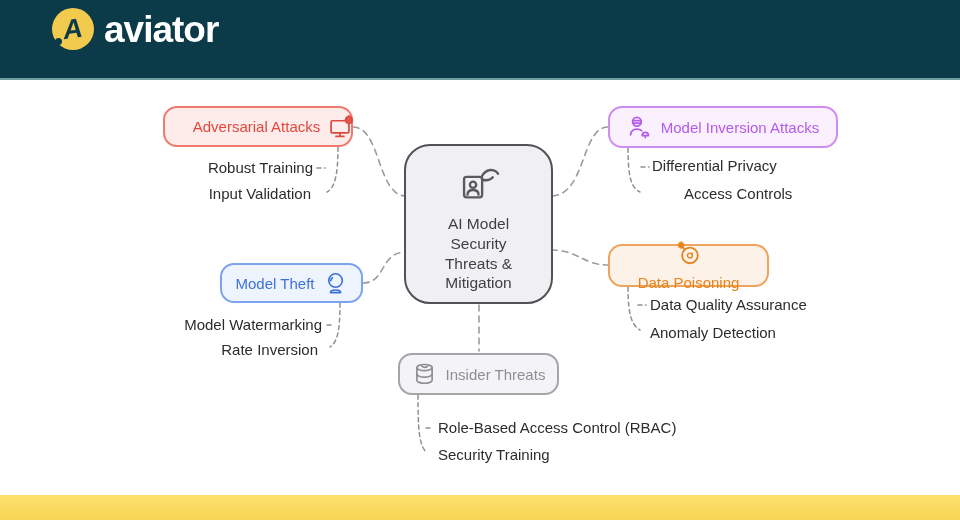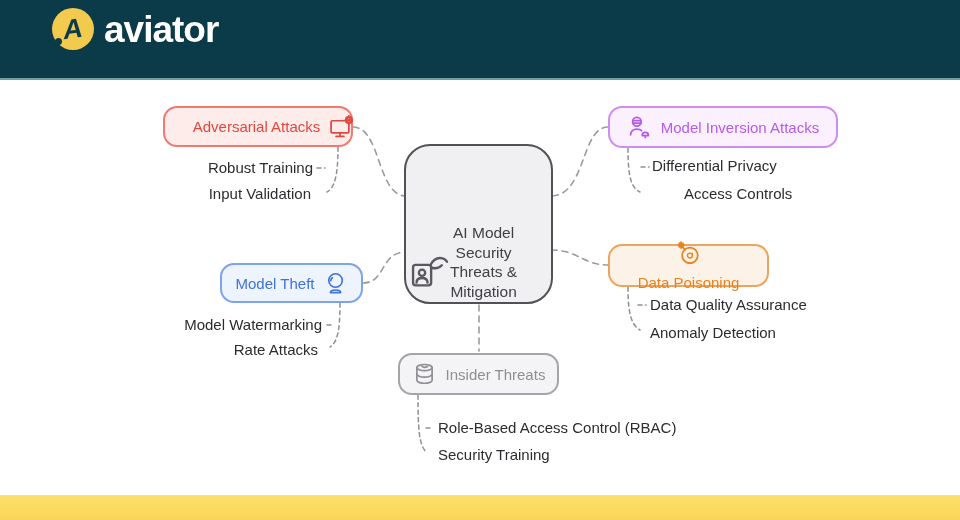--- a/index.html
+++ b/index.html
@@ -17,21 +17,21 @@
   
   .footer-bar{position:absolute;left:0;top:495px;width:960px;height:25px;background:linear-gradient(#fde06d,#f8d554);}
 
   
   svg.wires{position:absolute;left:0;top:0;width:960px;height:520px;pointer-events:none;}
   .wire{fill:none;stroke:#9b9b9b;stroke-width:1.6;stroke-dasharray:6 5;stroke-linecap:round;}
   .wire-child{fill:none;stroke:#909090;stroke-width:1.5;stroke-dasharray:4 3.5;stroke-linecap:round;}
 
   
   .center-node{position:absolute;left:404px;top:144px;width:149px;height:160px;background:#f0eff1;
-    border:2px solid #525157;border-radius:26px;display:flex;flex-direction:row;align-items:flex-end;
+    border:2px solid #525157;border-radius:26px;display:flex;flex-direction:column;align-items:center;
     justify-content:flex-start;padding-top:18px;box-sizing:border-box;cursor:pointer;}
   .center-node .cicon{color:#5a595f;margin-bottom:6px;}
   .center-title{font-size:15.5px;font-weight:500;color:#403f44;text-align:center;line-height:1.28;}
 
   
   .pill{position:absolute;display:flex;align-items:center;justify-content:center;gap:9px;
     border:2px solid;border-radius:14px;box-sizing:border-box;padding:0 12px;cursor:pointer;background:#fff;}
   .pill .plabel{font-size:15px;font-weight:500;white-space:nowrap;}
   .pill .picon{display:flex;align-items:center;}
   .pill.red{--bg:#fdecea;background:var(--bg);border-color:#f07a70;color:#e0483e;}
@@ -142,21 +142,21 @@
     <span class="plabel">Model Theft</span>
     <span class="picon">
       <svg width="24" height="24" viewBox="0 0 22 22" fill="none" stroke="currentColor" stroke-width="1.5" stroke-linecap="round" stroke-linejoin="round">
         <circle cx="11.5" cy="8.7" r="6.2"></circle>
         <path d="M8.6 6.2a3.7 3.7 0 0 0-1.5 2.6"></path>
         <path d="M6.8 19.8c0-1.6 2.1-2.4 4.7-2.4s4.7.8 4.7 2.4z"></path>
       </svg>
     </span>
   </div>
   <div class="child ta-r" style="right:638px;top:316px;">Model Watermarking</div>
-  <div class="child ta-r" style="right:642px;top:341px;">Rate Attacks</div>
+  <div class="child ta-r" style="right:642px;top:341px;">Rate Inversion</div>
 
   <div class="pill orange p-poisoning">
     <span class="picon">
       <svg width="26" height="25" viewBox="0 0 22 21" fill="none" stroke="currentColor" stroke-width="1.5" stroke-linecap="round" stroke-linejoin="round">
         <circle cx="11.8" cy="13" r="6.6"></circle>
         <path d="M7.6 8.1 5.6 6"></path>
         <path d="M4.3 1.7v5M1.8 4.2h5M2.7 2.6l3.2 3.2M5.9 2.6 2.7 5.8"></path>
         <path d="M13.9 13.1a2.1 2.1 0 1 0-2.1 2.1c.9 0 1.6-.4 1.9-1v-3.1" stroke-width="1.2"></path>
       </svg>
     </span>

